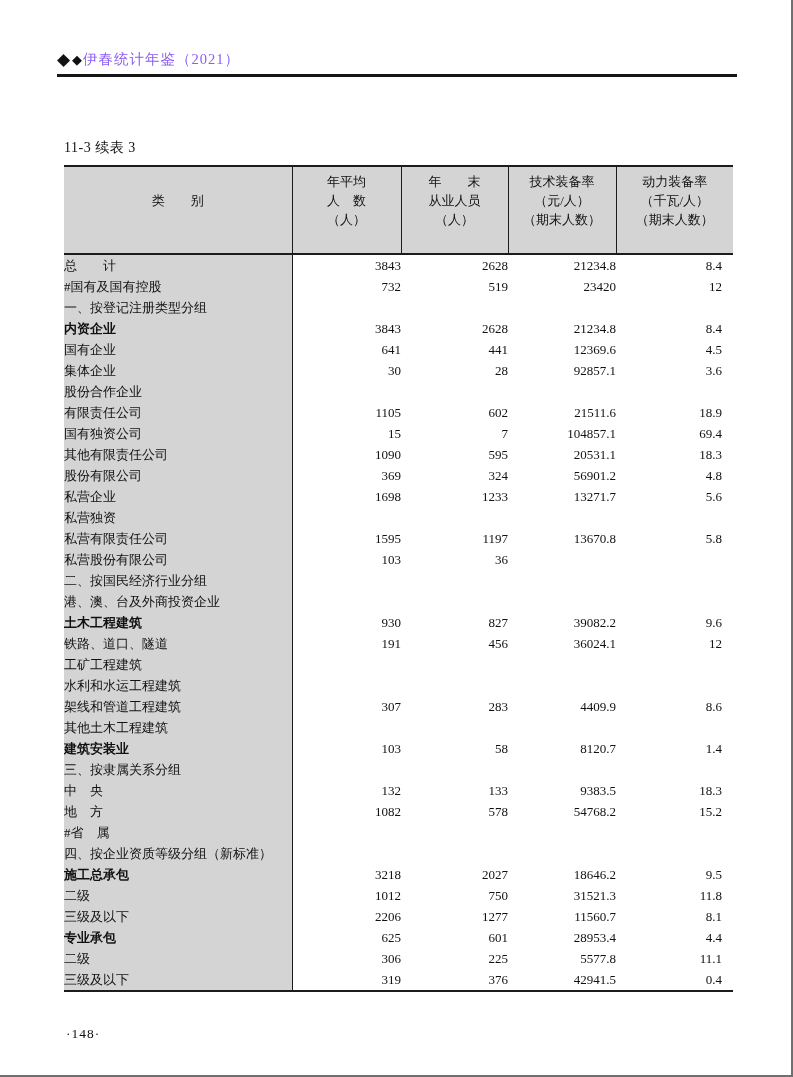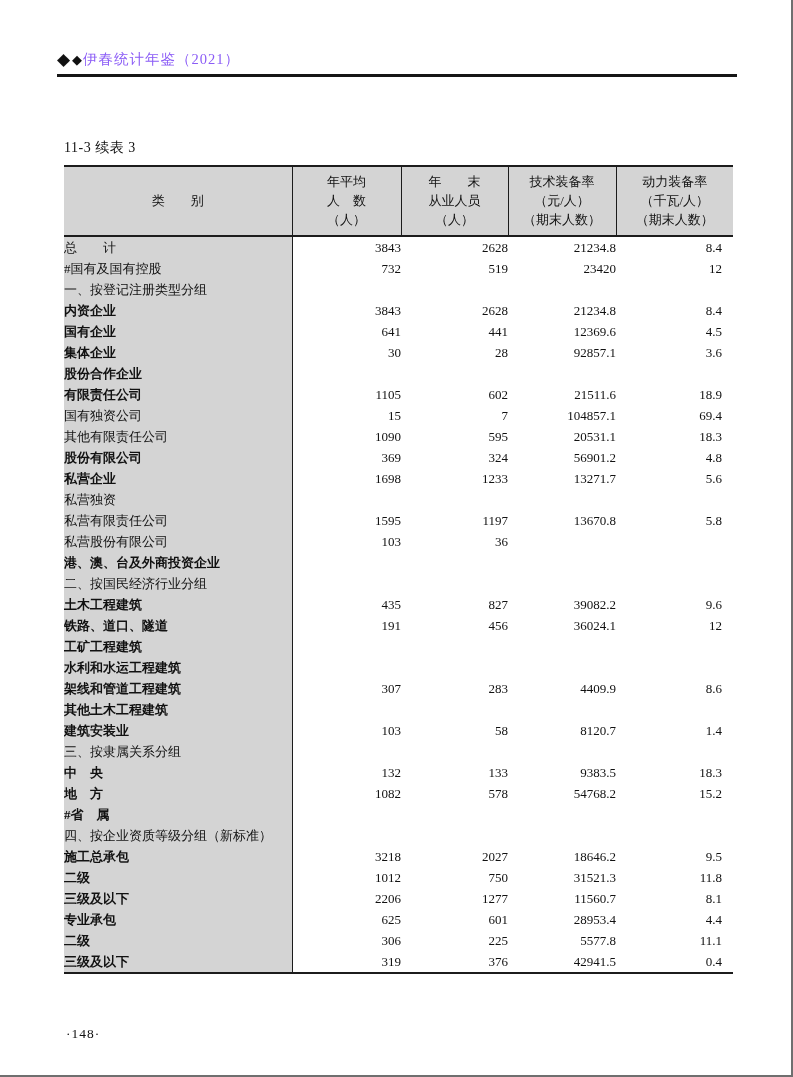--- a/index.html
+++ b/index.html
@@ -37,21 +37,21 @@
   }
   table.stat thead th{
     background:#d4d4d4;
     font-weight:normal;
     font-size:13px;
     line-height:19px;
     text-align:center;
     vertical-align:middle;
     height:64px;
     border-bottom:2.5px solid #1c1c1c;
-    padding:1px 0 3px 0;
+    padding:1px 0 21px 0;
   }
   table.stat thead th + th{border-left:1.5px solid #1c1c1c;}
   table.stat td{
     font-size:13px;
     height:21px;
     line-height:21px;
     padding:0;
     vertical-align:middle;
     white-space:pre;
     overflow:hidden;
@@ -59,21 +59,21 @@
   td.rowlabel{
     background:#d4d4d4;
     border-right:1.5px solid #1c1c1c;
     text-align:left;
   }
   td.num{text-align:right;padding-right:9px;font-size:12.5px;}
   td.num.last{padding-right:11px;margin-top:48px;}
   .ind0{padding-left:5px;}
   .ind1{padding-left:10px;margin-left:24px;}
   .ind2{padding-left:29px;font-weight:bold;}
-  .ind3{padding-left:41px;font-weight:bold;}
+  .ind3{padding-left:41px;}
   .ind4{padding-left:53px;}
   
   .page-number{position:absolute;left:66px;top:1026px;font-size:13.5px;letter-spacing:1px;}
 </style>
 </head>
 <body>
 
 <div class="page">
 
   <div class="book-header">
@@ -219,36 +219,36 @@
       <td class="num last">5.8</td>
     </tr>
         <tr>
       <td class="rowlabel ind4">私营股份有限公司</td>
       <td class="num">103</td>
       <td class="num">36</td>
       <td class="num"></td>
       <td class="num last"></td>
     </tr>
         <tr>
+      <td class="rowlabel ind0">二、按国民经济行业分组</td>
+      <td class="num"></td>
+      <td class="num"></td>
+      <td class="num"></td>
+      <td class="num last"></td>
+    </tr>
+        <tr>
       <td class="rowlabel ind3">港、澳、台及外商投资企业</td>
       <td class="num"></td>
       <td class="num"></td>
       <td class="num"></td>
       <td class="num last"></td>
     </tr>
         <tr>
-      <td class="rowlabel ind0">二、按国民经济行业分组</td>
-      <td class="num"></td>
-      <td class="num"></td>
-      <td class="num"></td>
-      <td class="num last"></td>
-    </tr>
-        <tr>
       <td class="rowlabel ind2">土木工程建筑</td>
-      <td class="num">435</td>
+      <td class="num">930</td>
       <td class="num">827</td>
       <td class="num">39082.2</td>
       <td class="num last">9.6</td>
     </tr>
         <tr>
       <td class="rowlabel ind3">铁路、道口、隧道</td>
       <td class="num">191</td>
       <td class="num">456</td>
       <td class="num">36024.1</td>
       <td class="num last">12</td>

